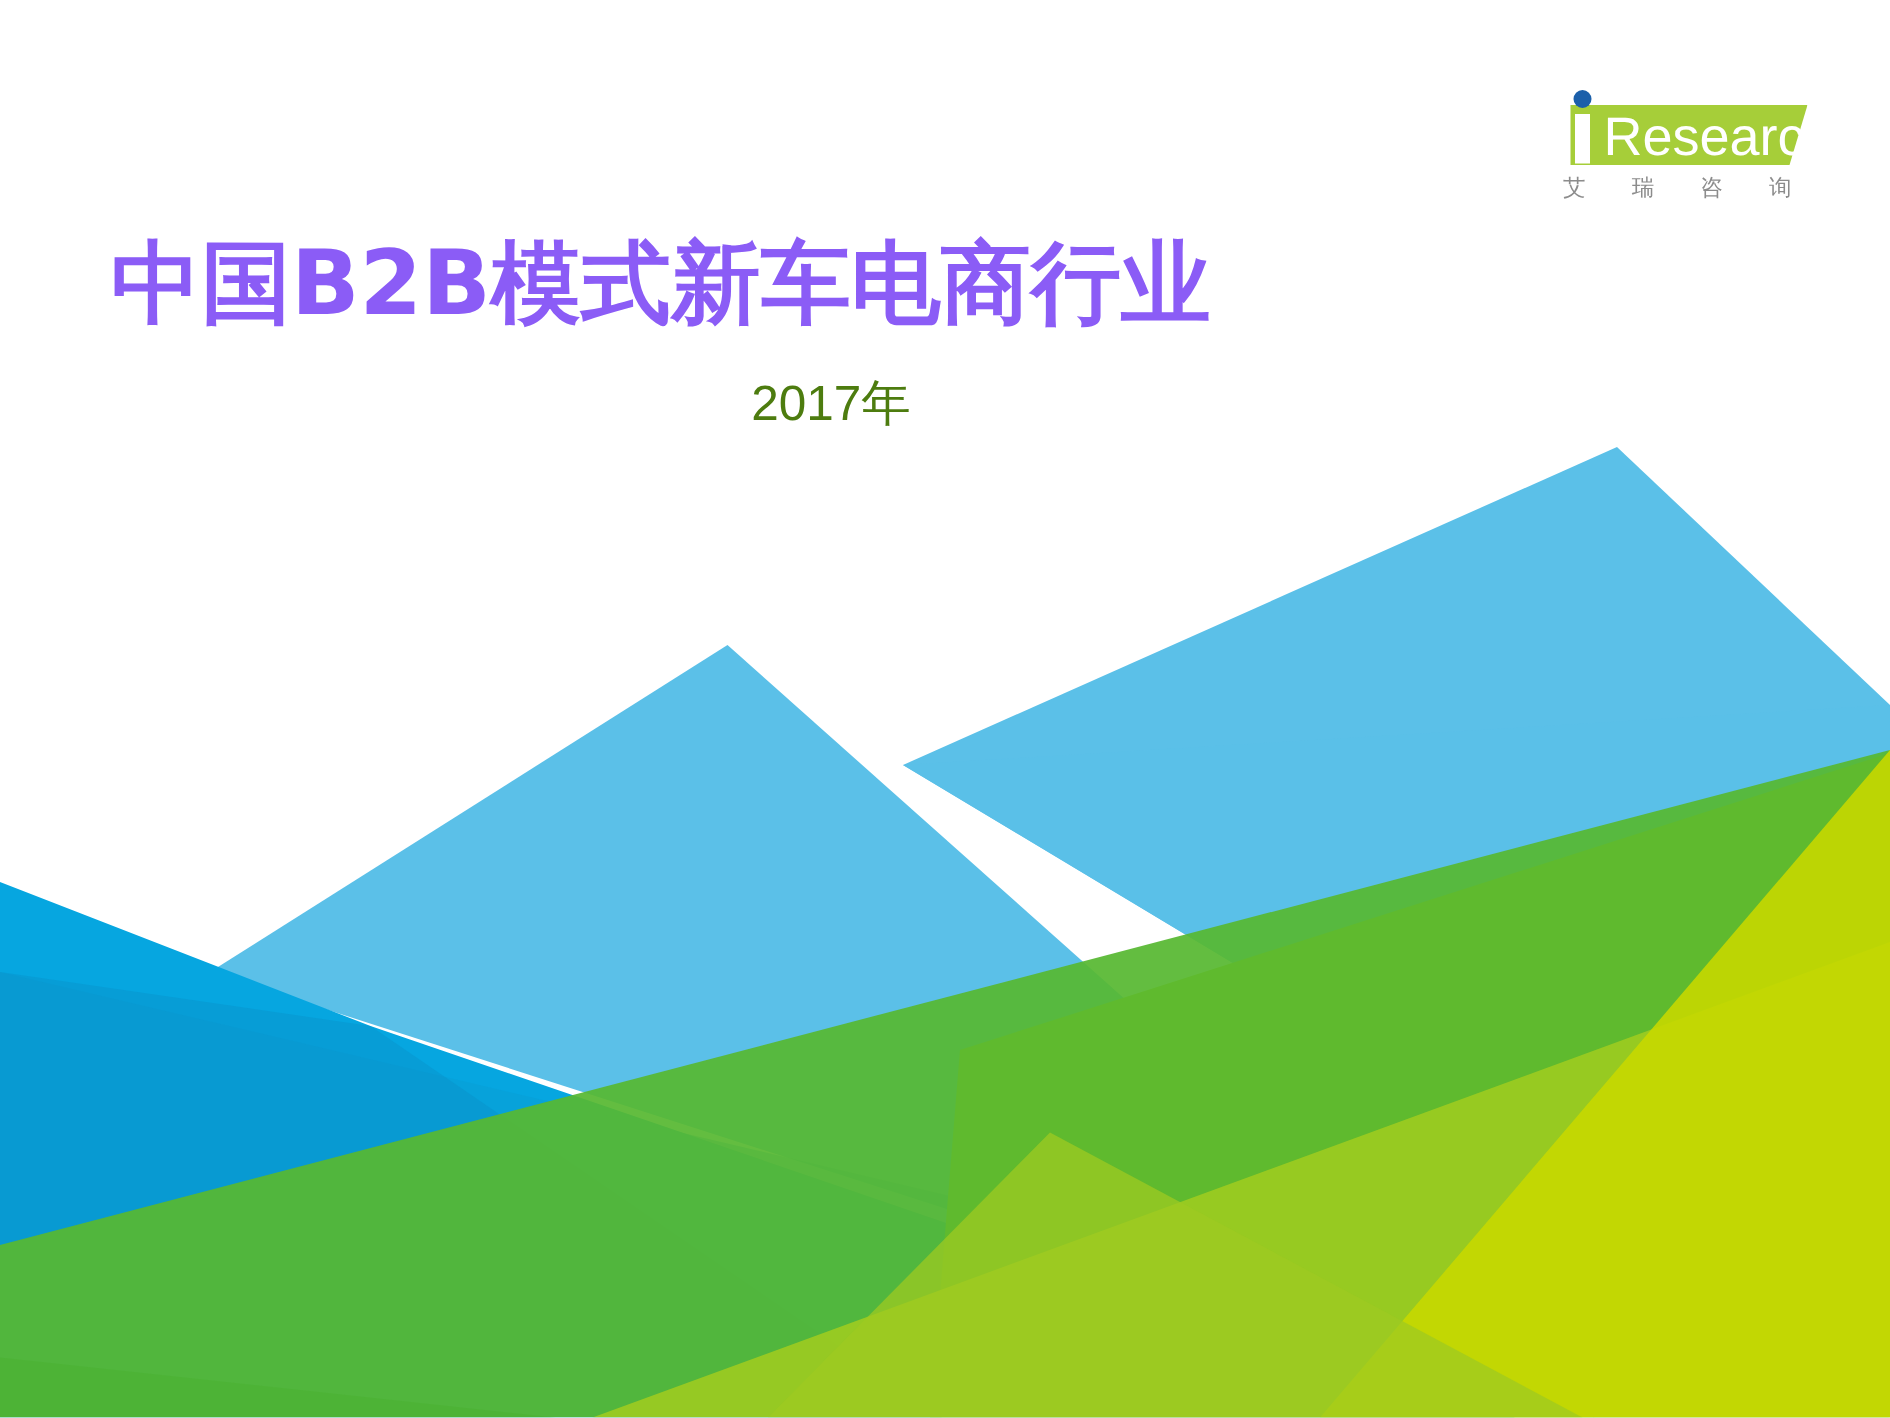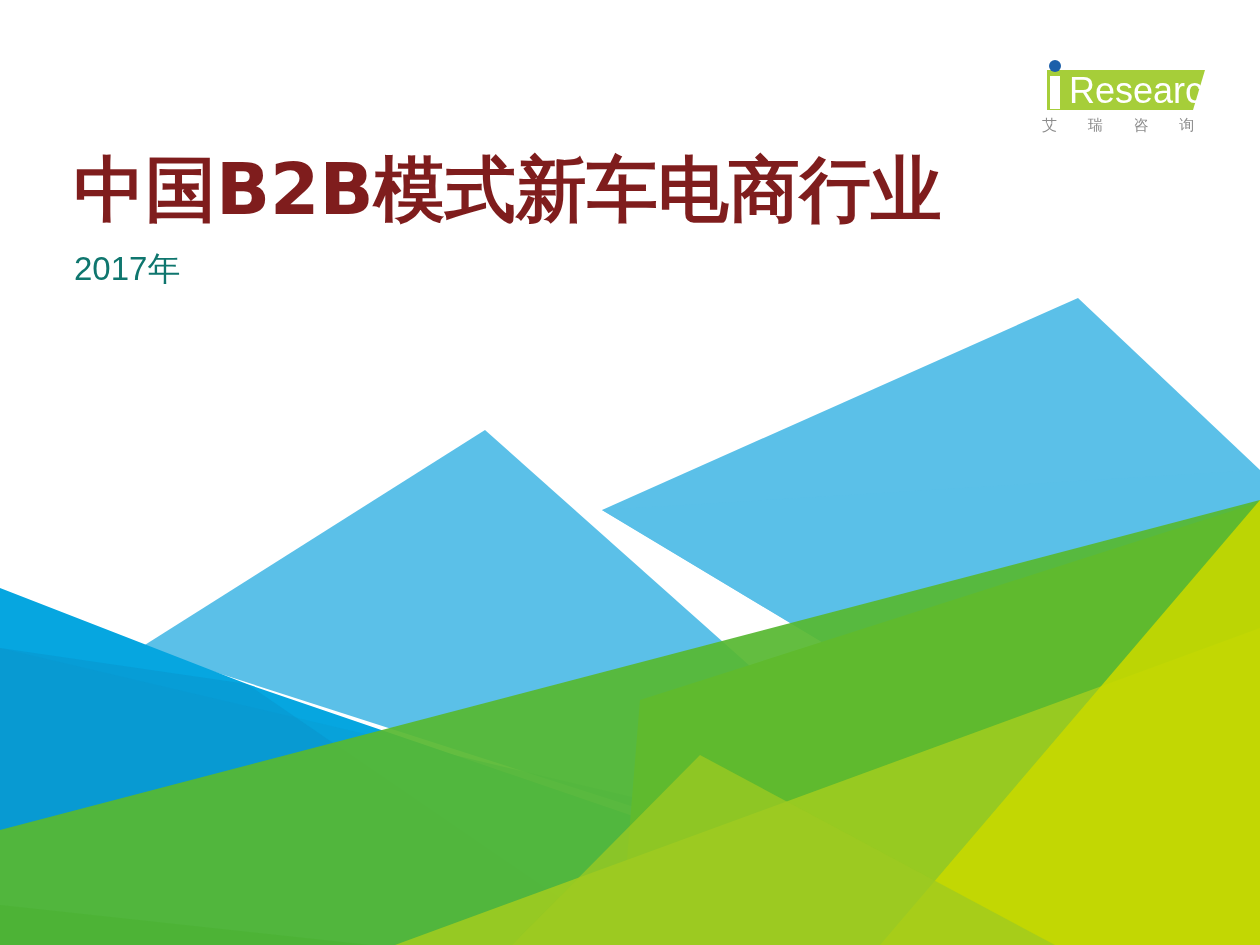--- a/index.html
+++ b/index.html
@@ -62,36 +62,37 @@
 
   
   #title-block {
     position: absolute;
     left: 74px;
     top: 150px;
     z-index: 5;
     width: 960px;
   }
   .title-line {
-    color: #7f1d1d;
-    font-size: 71px;
+    color: #8b5cf6;
+    font-size: 60px;
     line-height: 79px;
     font-weight: bold;
     letter-spacing: 0px;
     font-family: "DejaVu Sans", "Liberation Sans", sans-serif;
     white-space: nowrap;
   }
   #subtitle {
     margin-top: 20px;
-    color: #0f766e;
+    color: #4d7c0f;
     font-size: 33px;
     line-height: 40px;
     font-weight: normal;
     font-family: "Liberation Sans", "DejaVu Sans", sans-serif;
     white-space: nowrap;
+    text-align: center;
   }
 </style>
 </head>
 <body>
 
 <div id="slide">
 
   <svg id="bg-art" viewBox="0 0 1260 945" preserveAspectRatio="none" xmlns="http://www.w3.org/2000/svg">
 
     <rect x="0" y="0" width="1260" height="945" fill="#ffffff"></rect>

